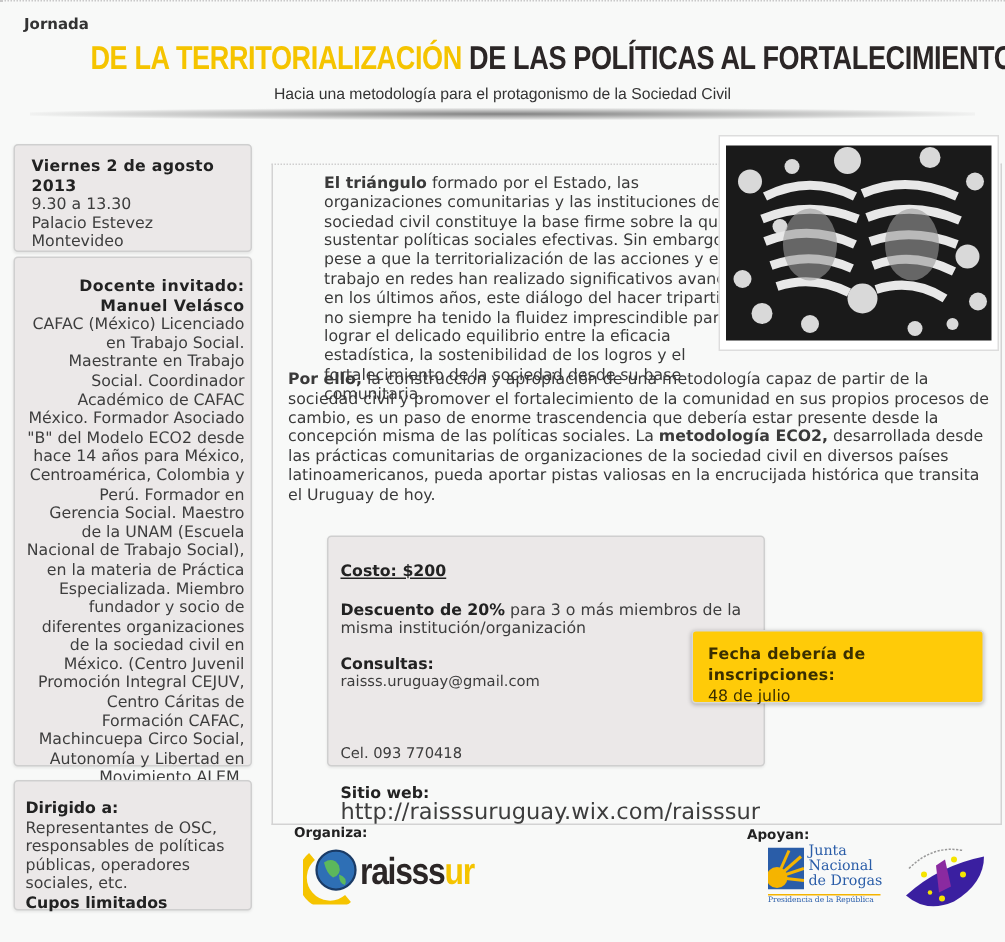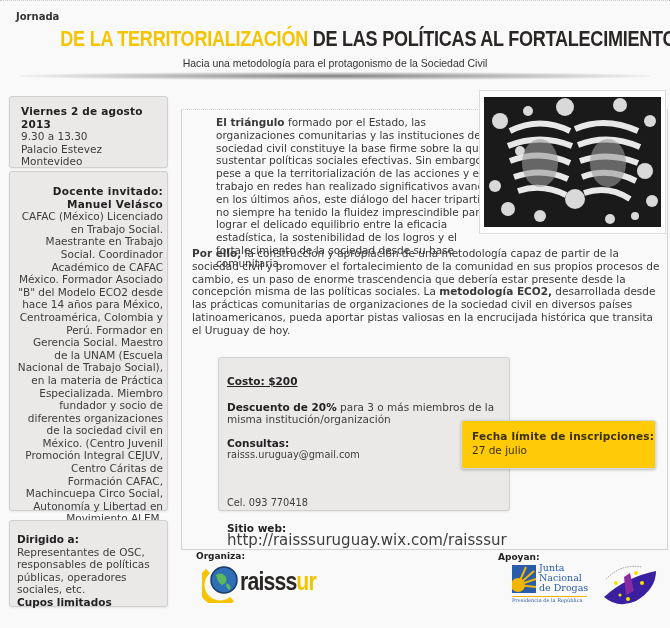--- a/index.html
+++ b/index.html
@@ -122,22 +122,22 @@
       <div style="font-weight:bold;color:#222;">Consultas:</div>
       <div style="font-size:9.8px;">raisss.uruguay@gmail.com</div>
       <div style="font-size:9.8px;margin-top:35px;">Cel. 093 770418</div>
     </div>
     <div class="item"><b>Sitio web:</b><span style="font-size:15px;"> http://raisssuruguay.wix.com/raisssur</span></div>
   </div>
 </div>
 
 <div class="deadline">
   <div class="inner">
-    <div><b>Fecha límite de inscripciones:</b></div>
-    <div>27 de julio</div>
+    <div><b>Fecha debería de inscripciones:</b></div>
+    <div>48 de julio</div>
   </div>
 </div>
 
 <div class="org-label">Organiza:</div>
 <div class="org-logo">
   <svg width="40" height="40" viewBox="0 0 40 40" style="position:absolute;left:0;top:0;">
     <path d="M6 8 A18 18 0 0 0 30 36" fill="none" stroke="#f5c400" stroke-width="6"></path>
     <circle cx="22" cy="17" r="13" fill="#2e6fb5" stroke="#1a3b66" stroke-width="1.5"></circle>
     <path d="M14 12 Q20 8 24 14 Q26 20 20 22 Q16 20 14 12Z" fill="#5cb85c"></path>
     <path d="M24 20 Q30 22 28 27 Q24 26 24 20Z" fill="#5cb85c"></path>

